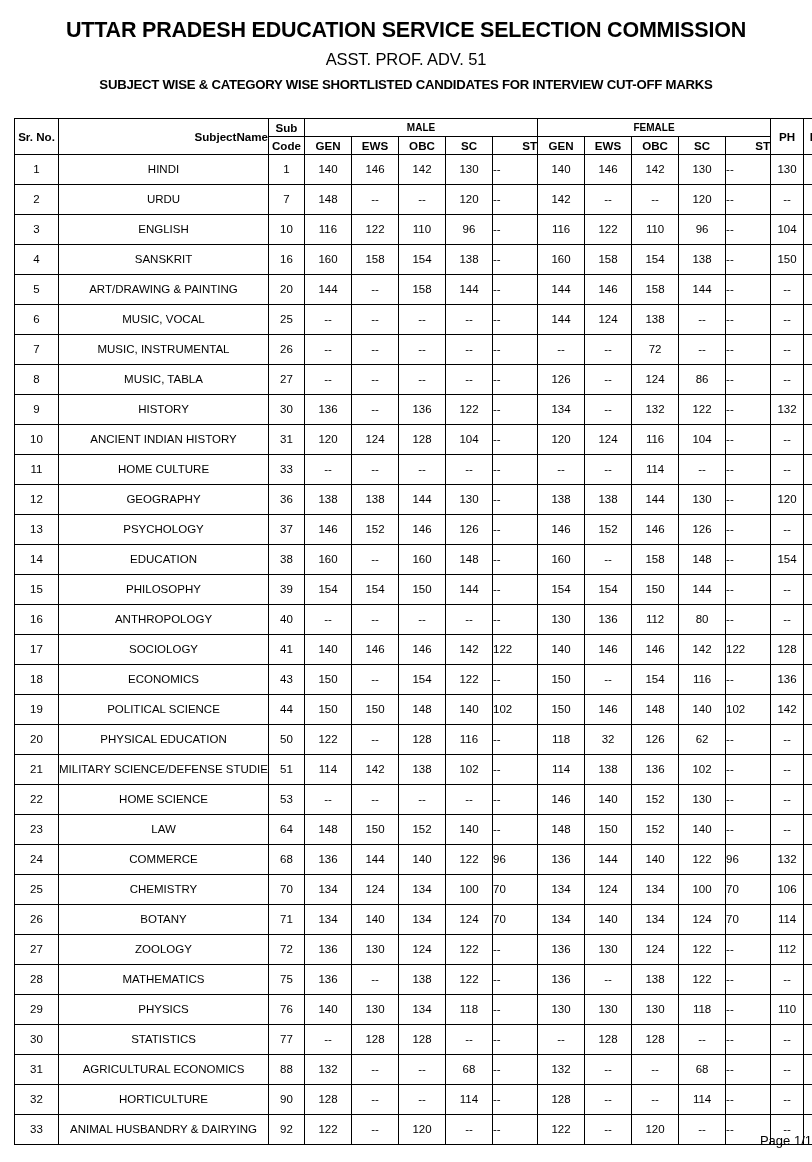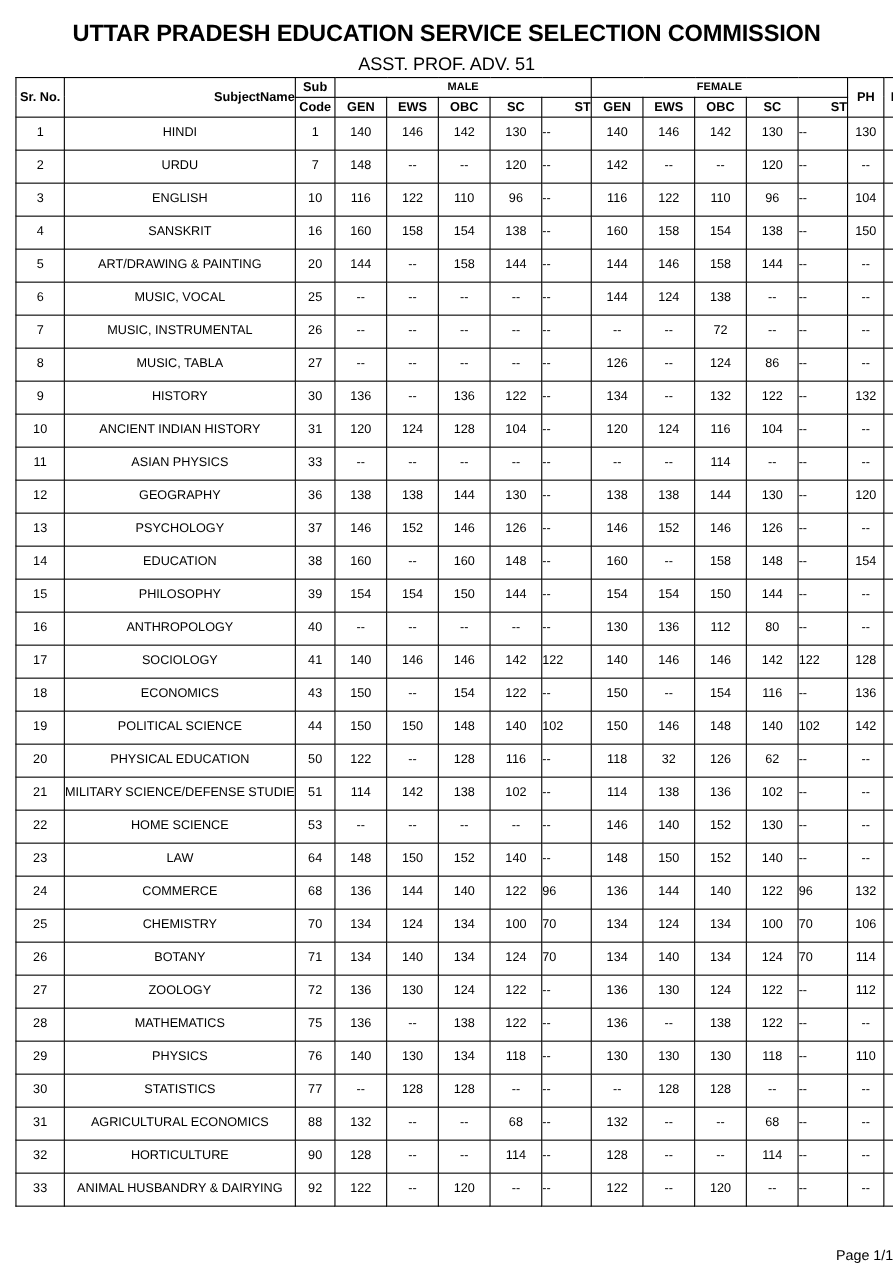--- a/index.html
+++ b/index.html
@@ -45,21 +45,21 @@
     font-size: 13.2px;
     font-weight: bold;
     line-height: 1.15;
     margin-top: 8px;
     letter-spacing: -0.25px;
     white-space: nowrap;
   }
 
   
   .table-wrap {
-    margin-top: 1px;
+    margin-top: 26px;
   }
   table.cutoff {
     border-collapse: collapse;
     width: 784px;
     table-layout: fixed;
     font-size: 11.4px;
   }
   table.cutoff th,
   table.cutoff td {
     border: 1.15px solid #000000;
@@ -130,20 +130,21 @@
   }
 </style>
 </head>
 <body>
 
 <div class="page">
 
   <div class="title-block">
     <div class="title-main">UTTAR PRADESH EDUCATION SERVICE SELECTION COMMISSION</div>
     <div class="title-sub">ASST. PROF. ADV. 51</div>
+    <div class="title-desc">SUBJECT WISE &amp; CATEGORY WISE SHORTLISTED CANDIDATES FOR INTERVIEW CUT-OFF MARKS</div>
   </div>
 
   <div class="table-wrap">
     <table class="cutoff">
       <colgroup>
         <col class="c-sr">
           <col class="c-name">
           <col class="c-code">
         <col class="c-cat">
           <col class="c-cat">
@@ -348,21 +349,21 @@
             <td class="c">120</td>
             <td class="c">124</td>
             <td class="c">116</td>
             <td class="c">104</td>
             <td class="c st-col">--</td>
             <td class="c">--</td>
             <td class="c">--</td>
           </tr>
           <tr>
             <td class="c">11</td>
-            <td class="c subject">ASIAN PHYSICS</td>
+            <td class="c subject">HOME CULTURE</td>
             <td class="c">33</td>
             <td class="c">--</td>
             <td class="c">--</td>
             <td class="c">--</td>
             <td class="c">--</td>
             <td class="c st-col">--</td>
             <td class="c">--</td>
             <td class="c">--</td>
             <td class="c">114</td>
             <td class="c">--</td>

